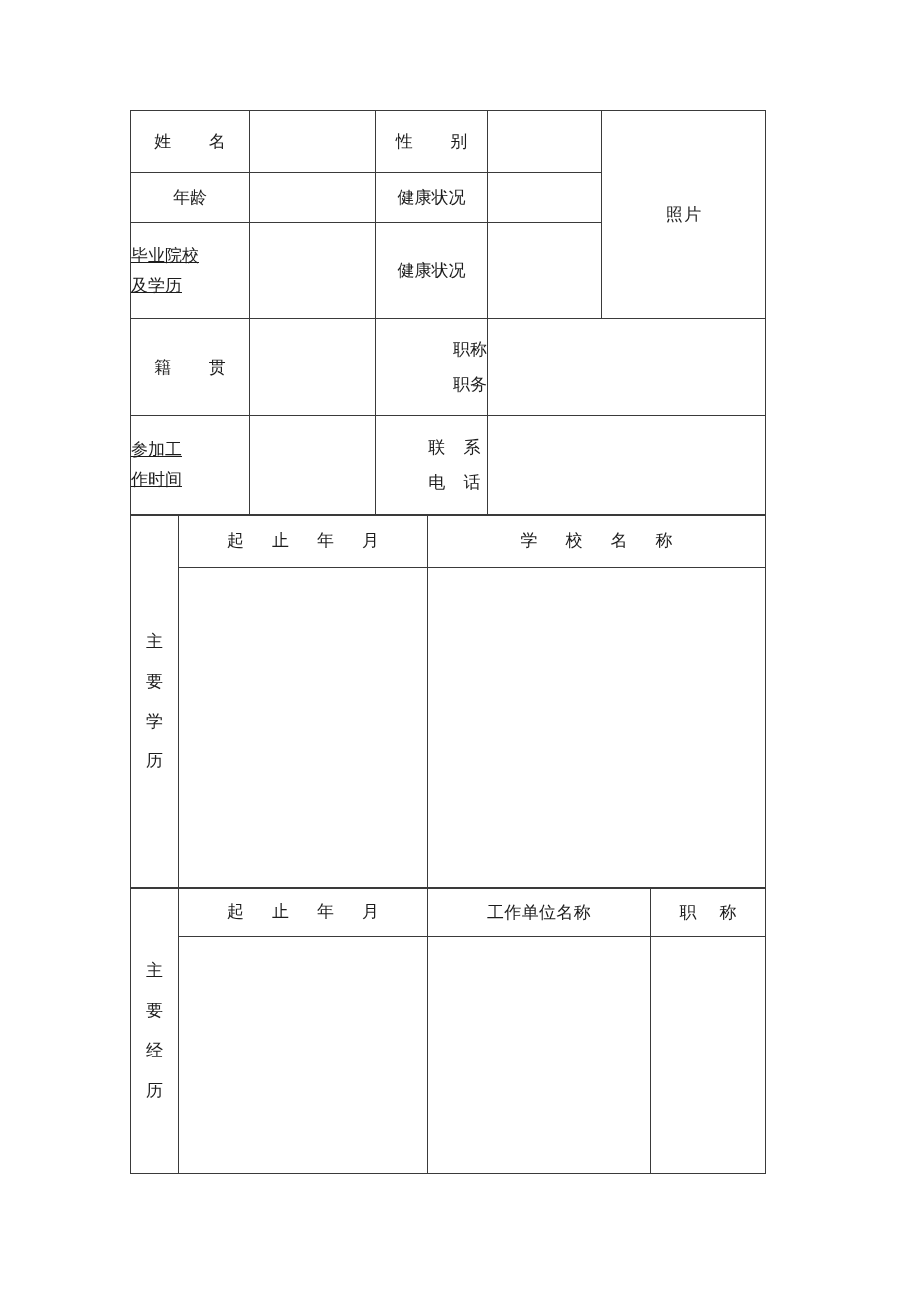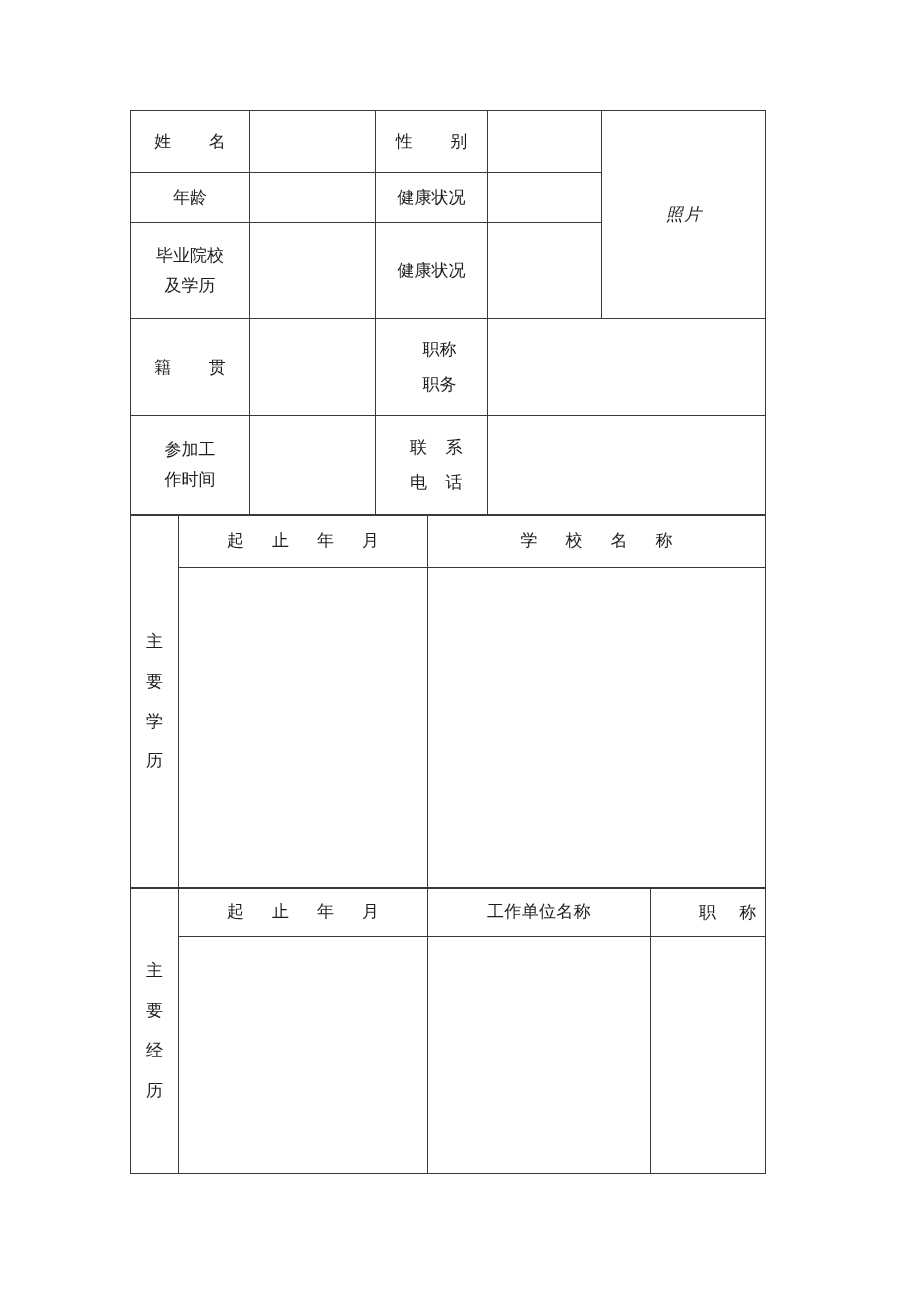--- a/index.html
+++ b/index.html
@@ -48,26 +48,27 @@
   .lbl {
     display: block;
     text-align: center;
   }
   .lbl-sp-wide {
     letter-spacing: 0.95em;
     text-indent: 0.95em;
   }
   .lbl-two-line {
     display: block;
-    text-align: center;
+    text-align: left;
     line-height: 1.75;
+    text-decoration: underline;
   }
   .lbl-left-two {
     display: block;
-    text-align: center;
+    text-align: right;
     padding-left: 16px;
     line-height: 2.05;
   }
   .lbl-left-two.sp {
     letter-spacing: 0.38em;
   }
 
   
   .vlabel {
     display: block;
@@ -86,32 +87,29 @@
     font-size: 17px;
   }
   .hdr .sp {
     letter-spacing: 0.70em;
     text-indent: 0.70em;
     font-family: Liberation Serif, serif;
   }
   .hdr .sp-sm {
     letter-spacing: 0.52em;
     text-indent: 0.52em;
-    text-align: right;
   }
   .hdr .tight {
     letter-spacing: 0.02em;
-    font-family: Liberation Serif, serif;
   }
 
   .photo-cell {
     font-size: 17px;
     letter-spacing: 0.10em;
     text-indent: 0.10em;
-    font-style: italic;
   }
 
   
   .side-label {
     width: 48px;
     vertical-align: middle;
   }
 </style>
 </head>
 <body>

